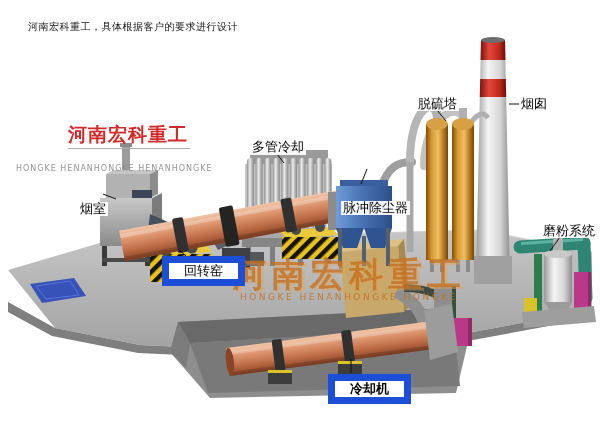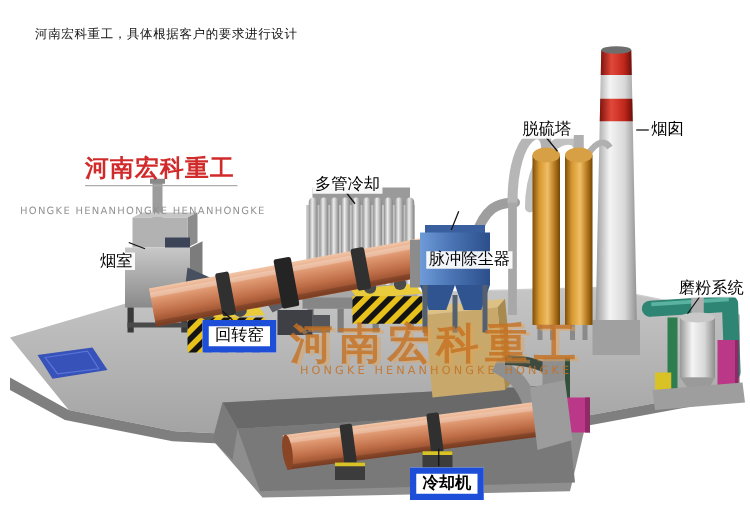--- a/index.html
+++ b/index.html
@@ -3,21 +3,21 @@
 <meta charset="utf-8">
 <style>
   html,body{margin:0;padding:0;background:#fff;}
   #stage{position:relative;width:600px;height:423px;background:#ffffff;overflow:hidden;
          font-family:"DejaVu Sans","Liberation Sans",sans-serif;}
   #diagram-svg{position:absolute;left:0;top:0;}
   .disclaimer{position:absolute;left:28px;top:20px;font-size:10px;color:#111;letter-spacing:.5px;}
   
   .label{position:absolute;font-size:13px;color:#000;background:rgba(255,255,255,.92);
          padding:0 2px;line-height:14px;white-space:nowrap;}
-  .label.boxed{border:5px solid #1d4ed8;background:#fff;padding:1px 5px;text-align:right;}
+  .label.boxed{border:7px solid #1d4ed8;background:#fff;padding:1px 15px;text-align:right;}
   
   .logo{position:absolute;left:8px;top:108px;width:190px;height:80px;opacity:.95;}
   .logo-hk{position:absolute;left:4px;top:2px;font-size:44px;font-weight:bold;font-style:italic;
            color:#adadad;text-shadow:2px 2px 0 #848484,-1px -1px 0 #dedede;line-height:48px;}
   .logo-cn{position:absolute;left:60px;top:14px;font-size:19px;font-weight:bold;color:#cf1f1f;
            letter-spacing:1px;white-space:nowrap;}
   .logo-rule{position:absolute;left:60px;top:40px;width:122px;height:1px;background:#a8a8a8;}
   .logo-en{position:absolute;left:8px;top:56px;font-size:8px;color:#8f8f8f;letter-spacing:1px;white-space:nowrap;}
   
   .wm-cn{position:absolute;left:232px;top:252px;font-size:34px;font-weight:bold;letter-spacing:5px;

